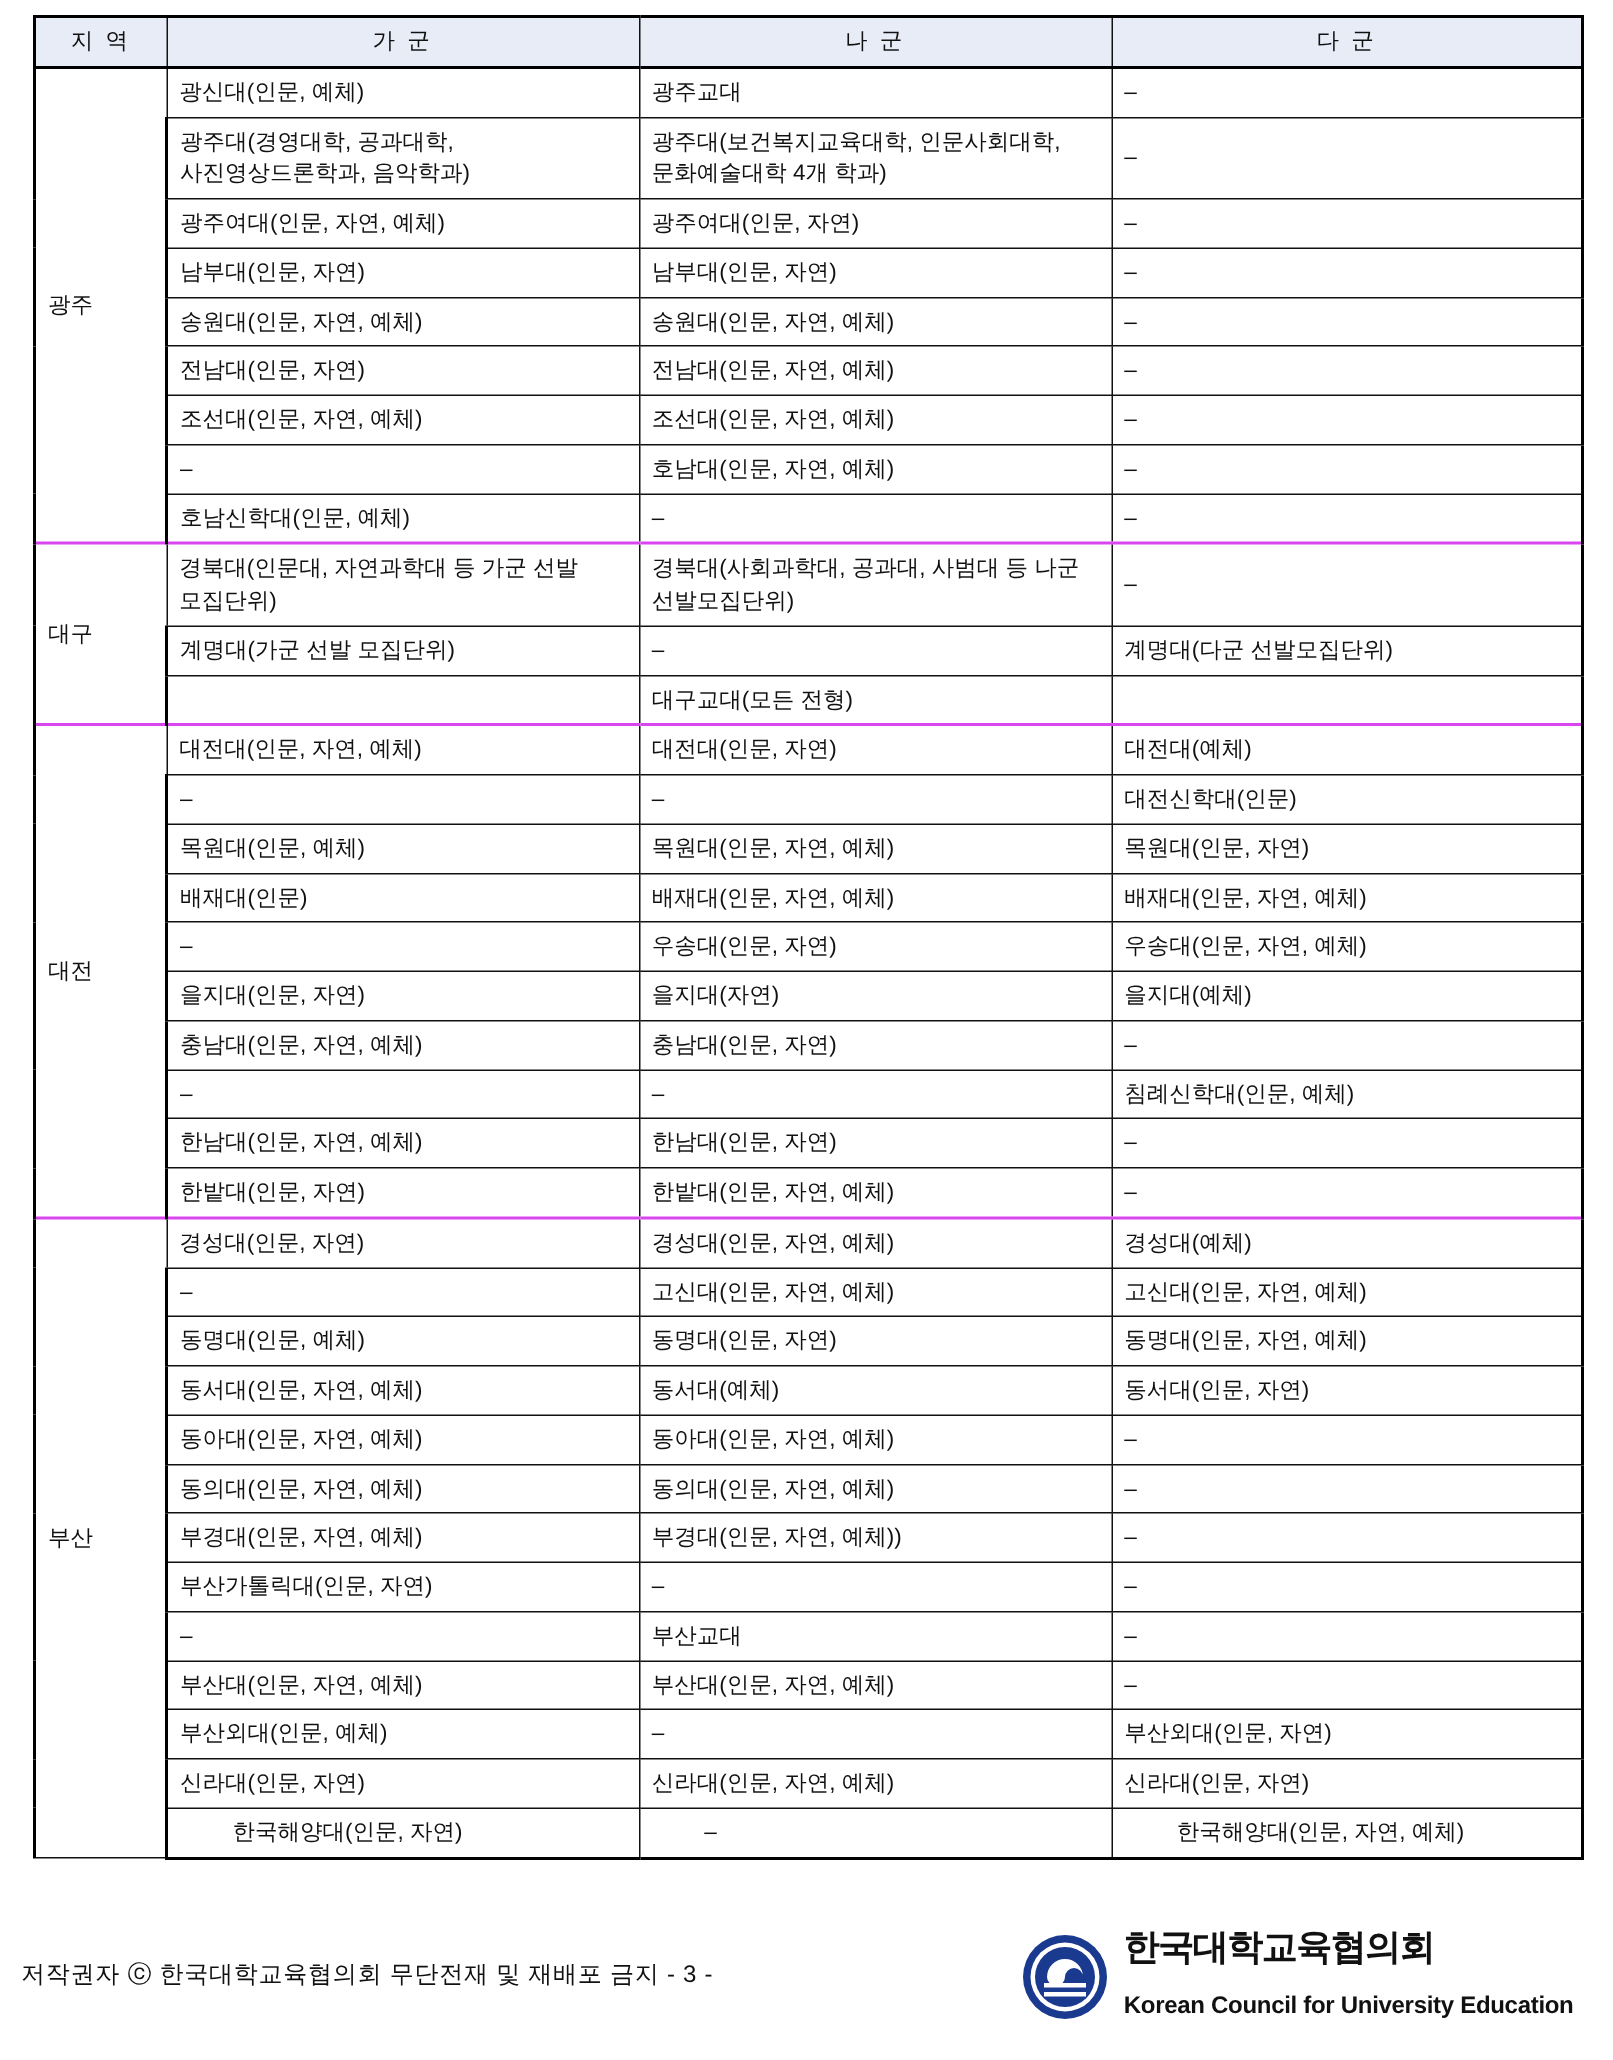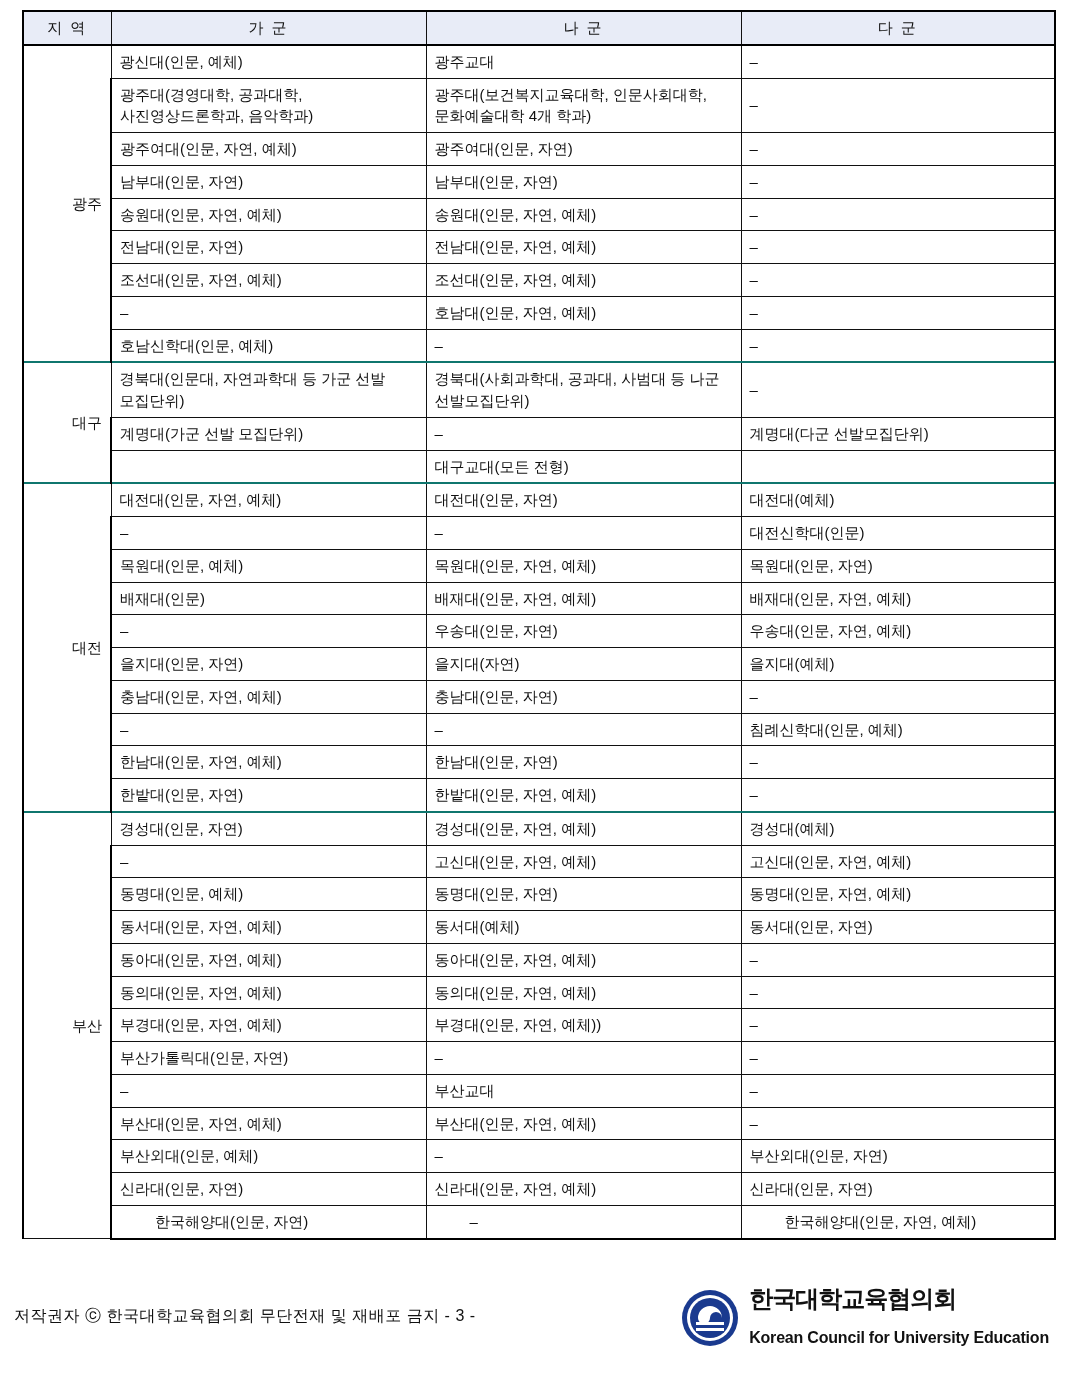--- a/index.html
+++ b/index.html
@@ -63,35 +63,35 @@
   thead th {
     background: #e8ecf7;
     text-align: center;
     font-weight: normal;
     letter-spacing: 2px;
     padding: 9px 6px;
     font-size: 16px;
   }
 
   td.region {
-    text-align: right;
+    text-align: left;
     vertical-align: middle;
     font-size: 15px;
     border-left: 2px solid #000;
     border-right: 1px solid #111;
   }
 
   td.cell {
     text-align: left;
   }
 
   
   tr.group-start > td,
   tr.group-start > th {
-    border-top: 2px solid #0f766e;
+    border-top: 2px solid #d946ef;
   }
   table.grid tr:last-child > td {
     border-bottom: 2px solid #000;
     padding-left: 43px;
   }
   table.grid thead tr th {
     border-top: 2px solid #000;
     border-bottom: 2px solid #000;
   }
   table.grid thead tr th:first-child { border-left: 2px solid #000; }

